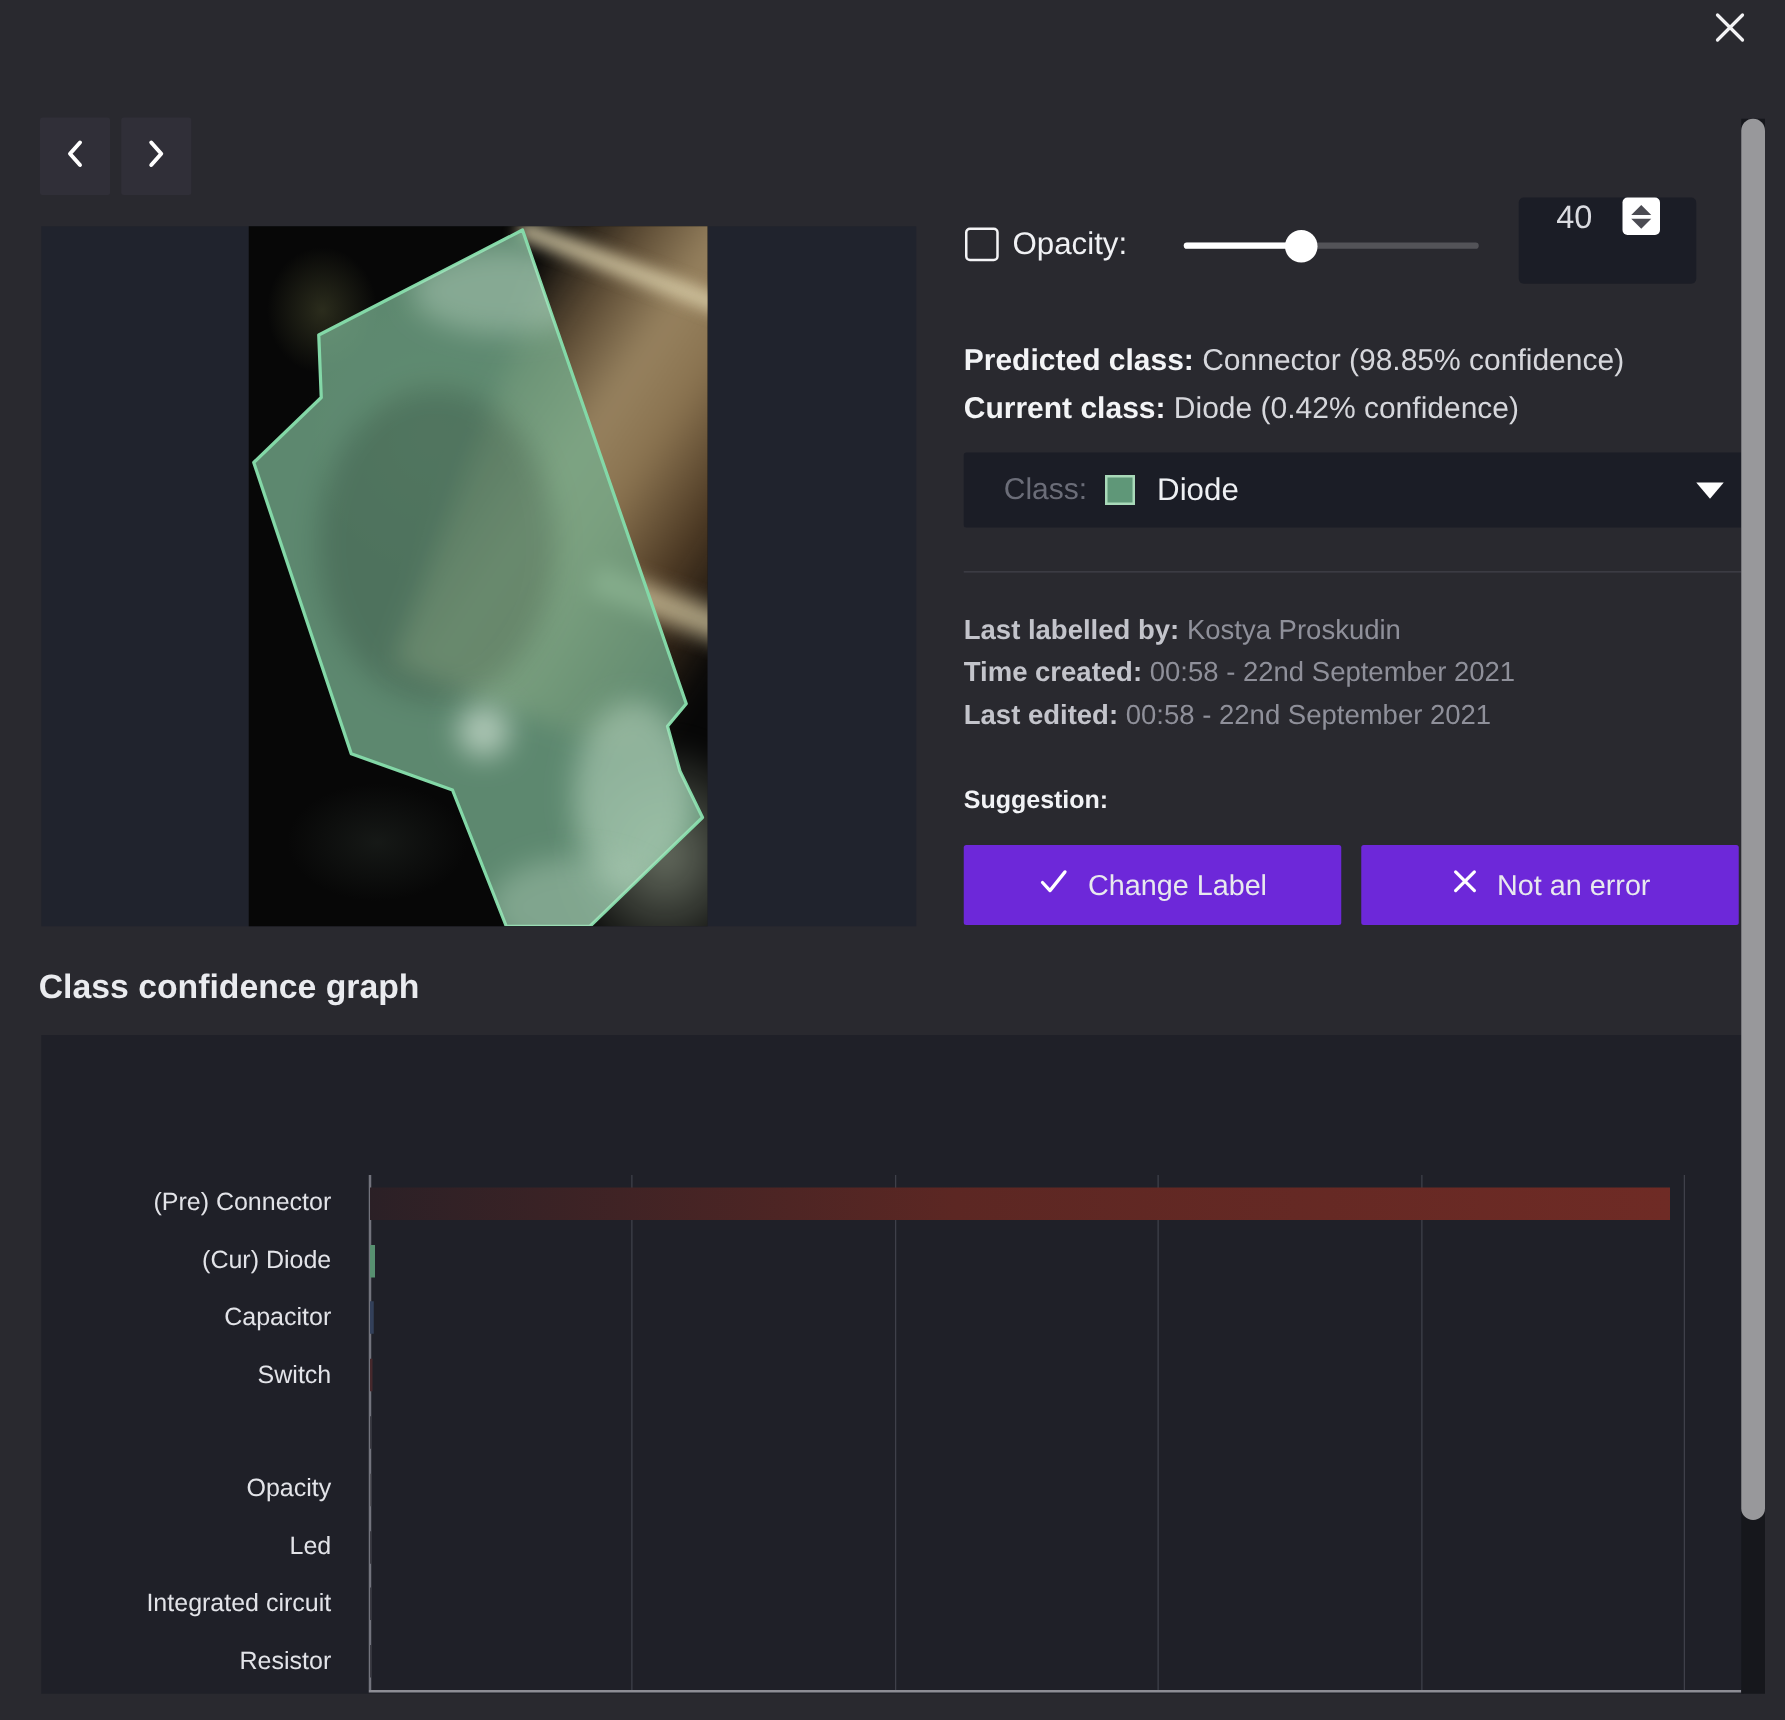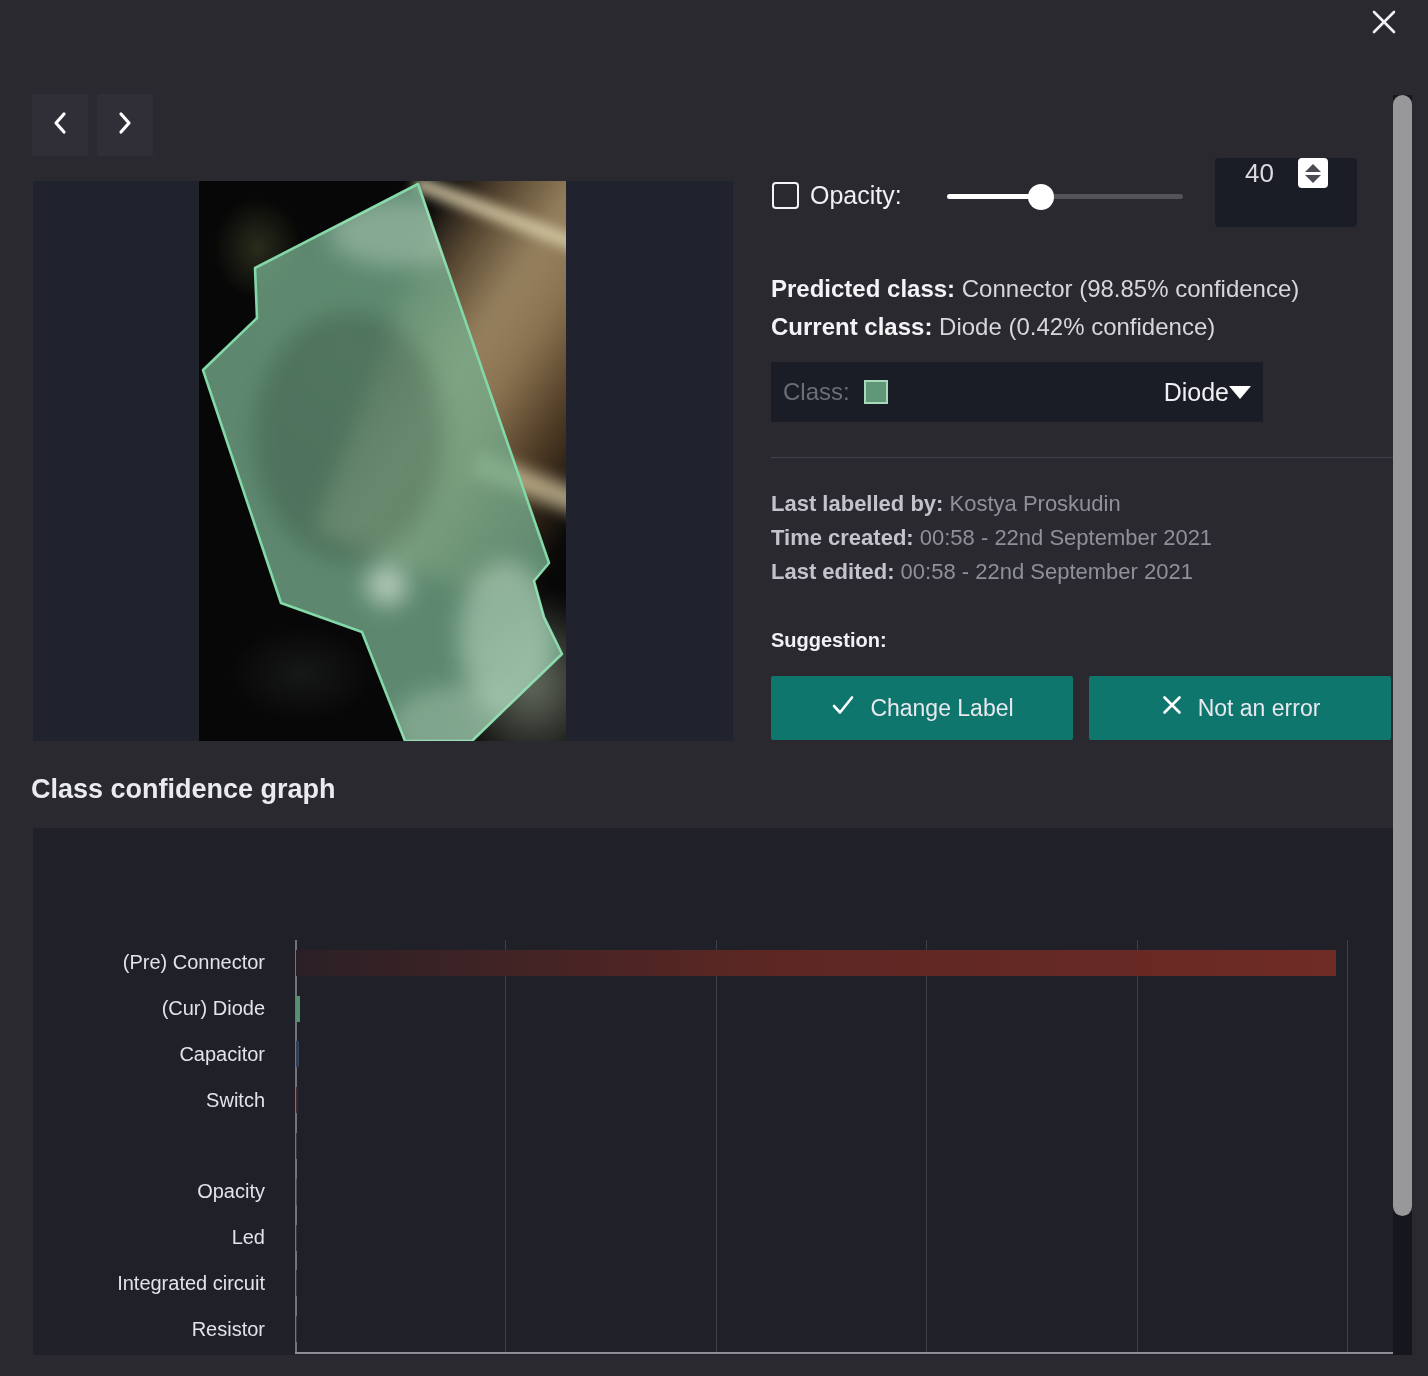--- a/index.html
+++ b/index.html
@@ -37,33 +37,33 @@
   .num-value { flex:1; text-align:center; font-size:26px; color:#dadbe0; padding-left:6px; }
   .spinner { width:30px; height:30px; background:#ffffff; border-radius:4px; margin-right:29px;
      display:flex; flex-direction:column; align-items:center; justify-content:center; gap:3px; cursor:pointer; }
   .tri-up { width:0; height:0; border-left:8px solid transparent; border-right:8px solid transparent; border-bottom:8px solid #4b4b52; }
   .tri-down { width:0; height:0; border-left:8px solid transparent; border-right:8px solid transparent; border-top:8px solid #4b4b52; }
   
   .pred-block { left:771px; top:270px; font-size:24px; line-height:38px; }
   .pred-block b { color:#f3f4f6; font-weight:bold; }
   .pred-block span.val { color:#d6d7dc; }
   
-  .class-dd { left:771px; top:362px; width:492px; height:60px; background:#1b1d26; border-radius:2px;
-     display:flex; align-items:center; padding:0 12px; cursor:pointer;text-align:right; }
+  .class-dd { left:771px; top:362px; width:640px; height:60px; background:#1b1d26; border-radius:2px;
+     display:flex; align-items:center; padding:0 32px; cursor:pointer; }
   .class-dd .dd-label { color:#6b6d78; font-size:24px; }
   .class-swatch { width:24px; height:24px; background:#5f9778; border:2px solid #a9d9b9; margin:0 18px 0 14px; }
   .class-dd .dd-value { font-size:25px; color:#eef0f3; flex:1; }
   .caret-down { width:0; height:0; border-left:11px solid transparent; border-right:11px solid transparent; border-top:13px solid #ffffff; }
   .divider { left:771px; top:457px; width:624px; height:1px; background:#41414b; }
   
   .meta-block { left:771px; top:487px; font-size:22px; line-height:34px; }
   .meta-block b { color:#c3c4cb; font-weight:bold; }
   .meta-block span.val { color:#8f909a; }
   .suggestion-label { left:771px; top:629px; font-size:20px; font-weight:bold; color:#f1f2f5; }
-  .sugg-btn { top:676px; width:302px; height:64px; background:#0f766e; border-radius:2px;
+  .sugg-btn { top:676px; width:302px; height:64px; background:#6d28d9; border-radius:2px;
      display:flex; align-items:center; justify-content:center; gap:14px; font-size:23px; color:#e8e9ee; cursor:pointer; }
   
   .chart-title { left:31px; top:774px; font-size:27px; font-weight:bold; color:#eaebef; }
   #chart-panel { left:33px; top:828px; width:1362px; height:527px; background:#1f2028; position:absolute; }
   #chart-panel .cat-label { position:absolute; left:0; width:232px; display:flex; align-items:center; justify-content:flex-end;
      font-size:20px; color:#e2e3e8; }
   #chart-panel .gridline { position:absolute; width:1px; background:#3f404a; }
   #chart-panel .axisline { position:absolute; width:2px; background:#72737d; }
   #chart-panel .bar { position:absolute; height:26px; }
   #chart-panel .baseline { position:absolute; height:2px; background:#8d8d95; }

